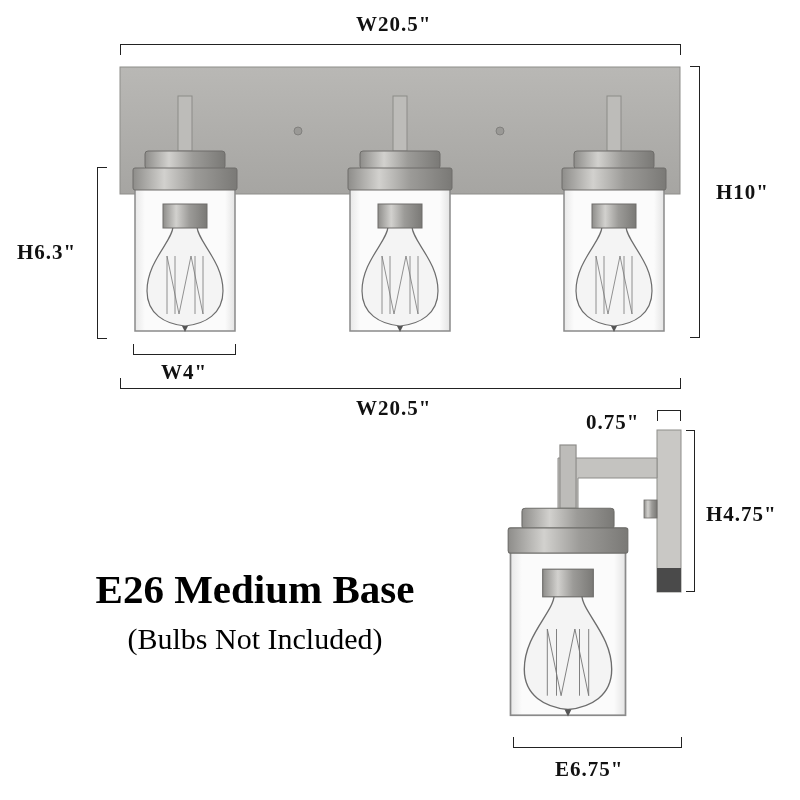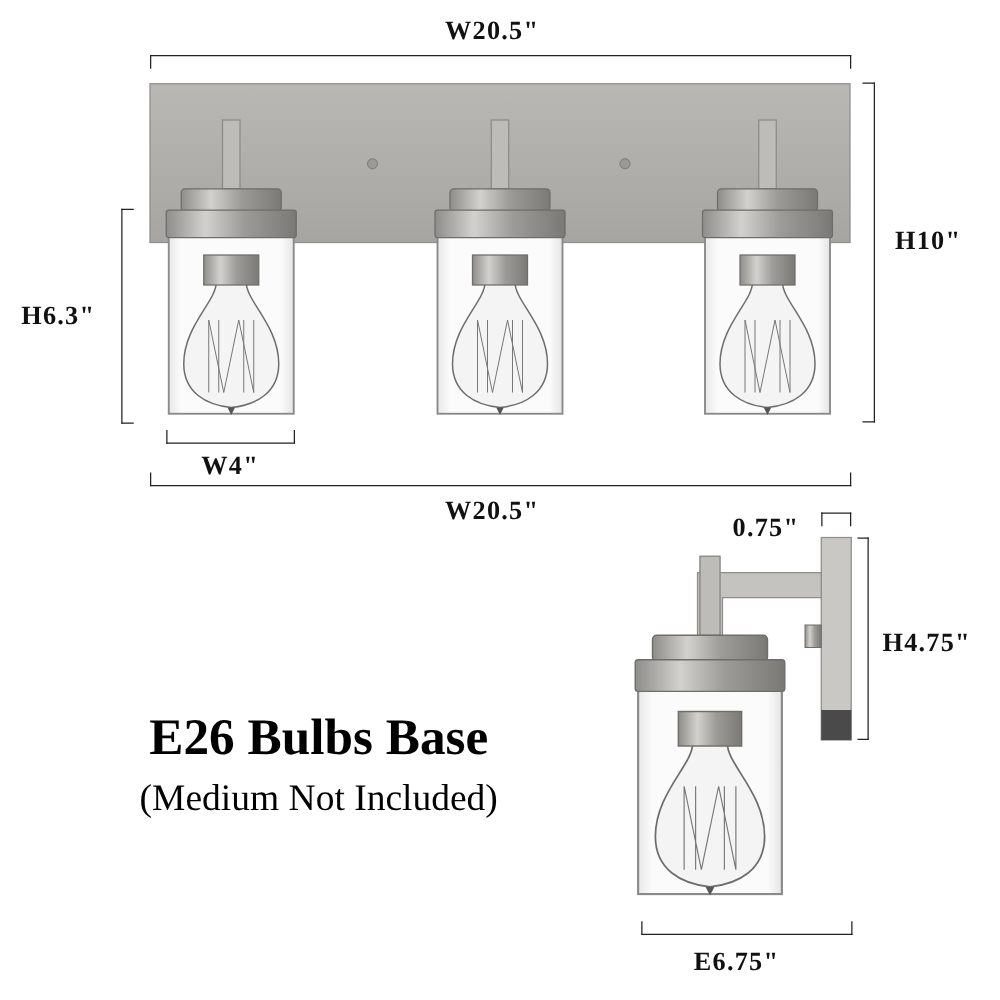--- a/index.html
+++ b/index.html
@@ -83,14 +83,14 @@
 
 <div class="bracket" style="left:657px; top:410px; width:22px; height:10px; border-width:1.5px 1.5px 0 1.5px;"></div>
 <div class="dim-label" style="left:586px; top:410px;">0.75"</div>
 
 <div class="bracket" style="left:686px; top:430px; width:8px; height:160px; border-width:1.5px 1.5px 1.5px 0;"></div>
 <div class="dim-label" style="left:706px; top:502px;">H4.75"</div>
 
 <div class="bracket" style="left:513px; top:737px; width:167px; height:10px; border-width:0 1.5px 1.5px 1.5px;"></div>
 <div class="dim-label" style="left:555px; top:757px;">E6.75"</div>
 
-<div class="title-main">E26 Bulbs Base</div>
-<div class="title-sub">(Medium Not Included)</div>
+<div class="title-main">E26 Medium Base</div>
+<div class="title-sub">(Bulbs Not Included)</div>
 
 </body></html>

